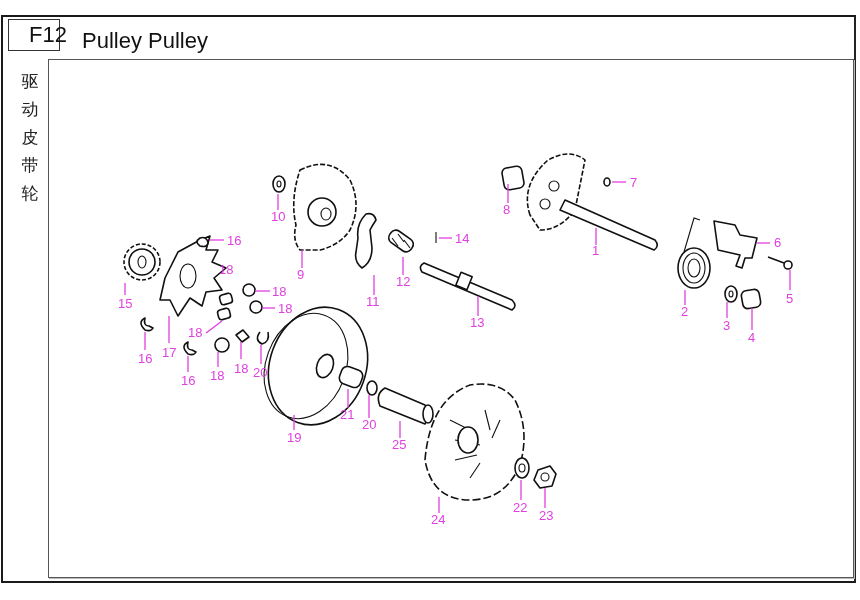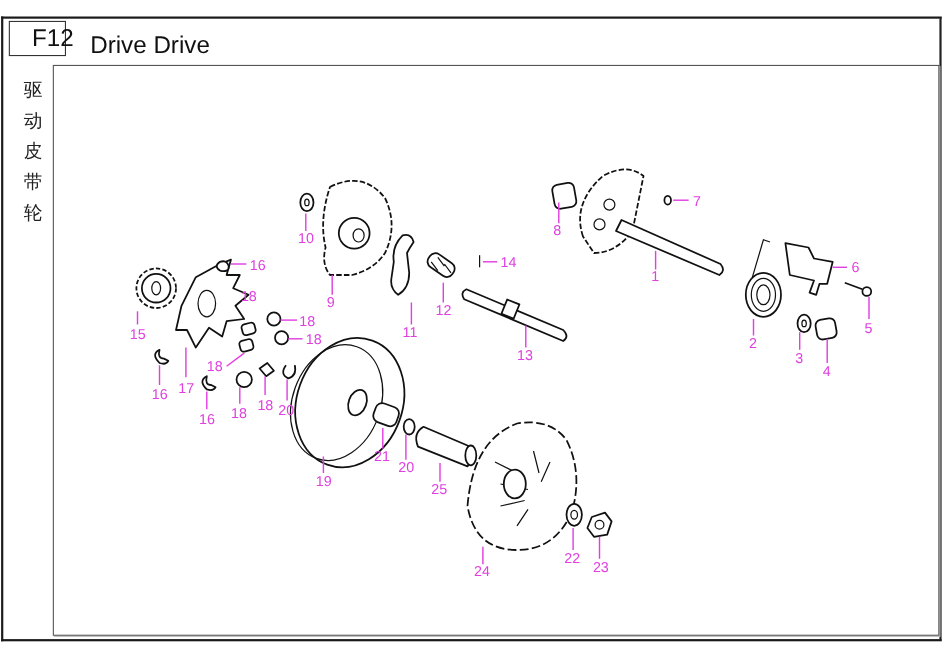--- a/index.html
+++ b/index.html
@@ -14,21 +14,21 @@
   .lbl { font-family:"Liberation Sans", sans-serif; font-size:13px; fill:#e040e0; }
   .lead { stroke:#e040e0; stroke-width:1.3; fill:none; }
   .part { stroke:#111; stroke-width:1.6; fill:#fff; stroke-linejoin:round; }
   .thin { stroke:#111; stroke-width:1.1; fill:none; }
 </style>
 </head>
 <body>
 
 <div class="outer"></div>
 <div class="code-box">F12</div>
-<div class="title">Drive Drive</div>
+<div class="title">Pulley Pulley</div>
 <div class="cn-title">
   <span>驱</span>
   <span>动</span>
   <span>皮</span>
   <span>带</span>
   <span>轮</span>
 </div>
 <div class="frame"></div>
 
 <svg class="diagram" width="860" height="600" viewBox="0 0 860 600">

